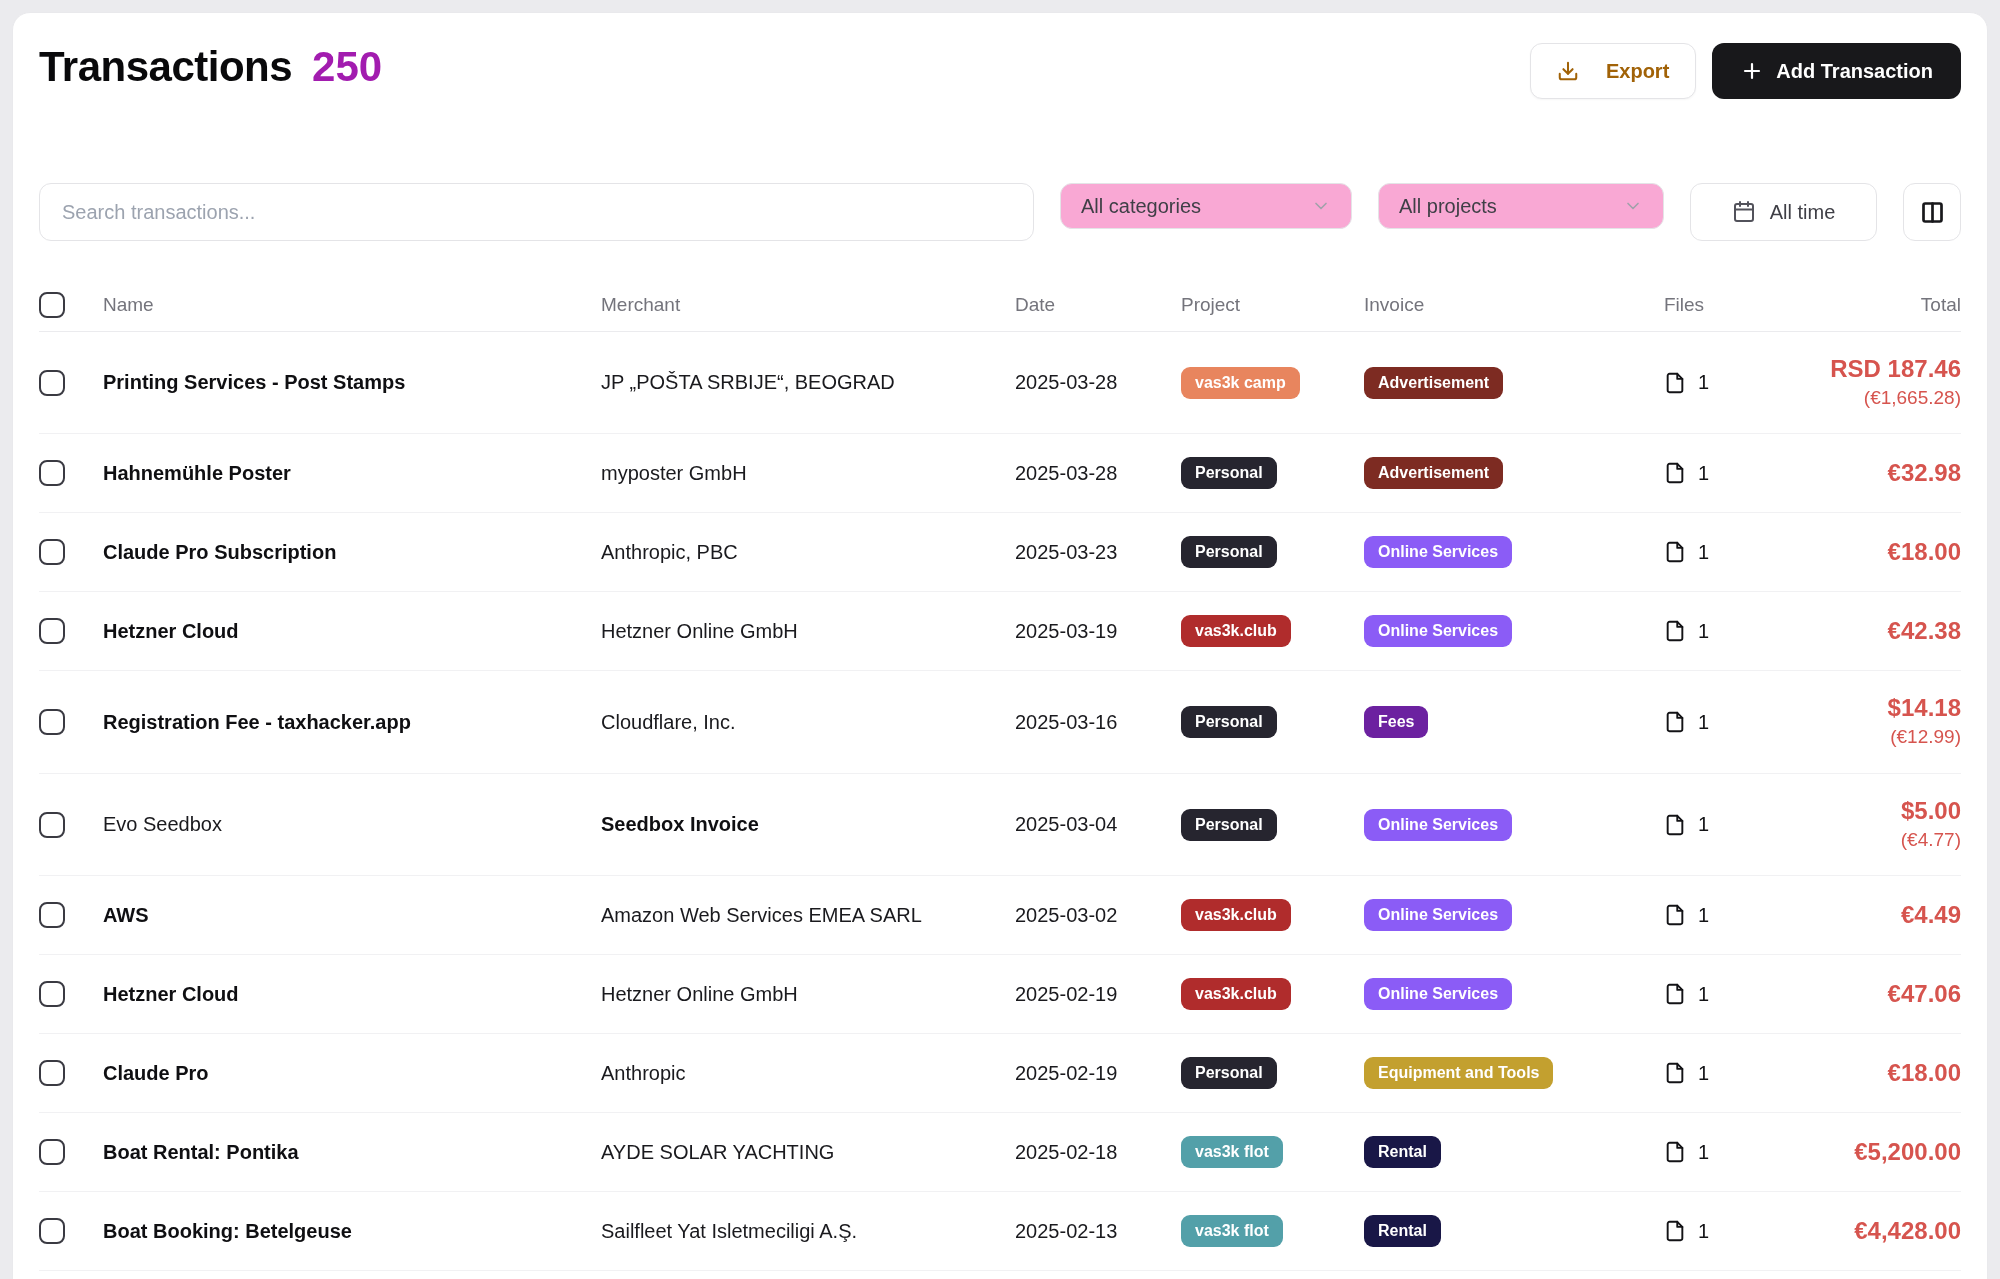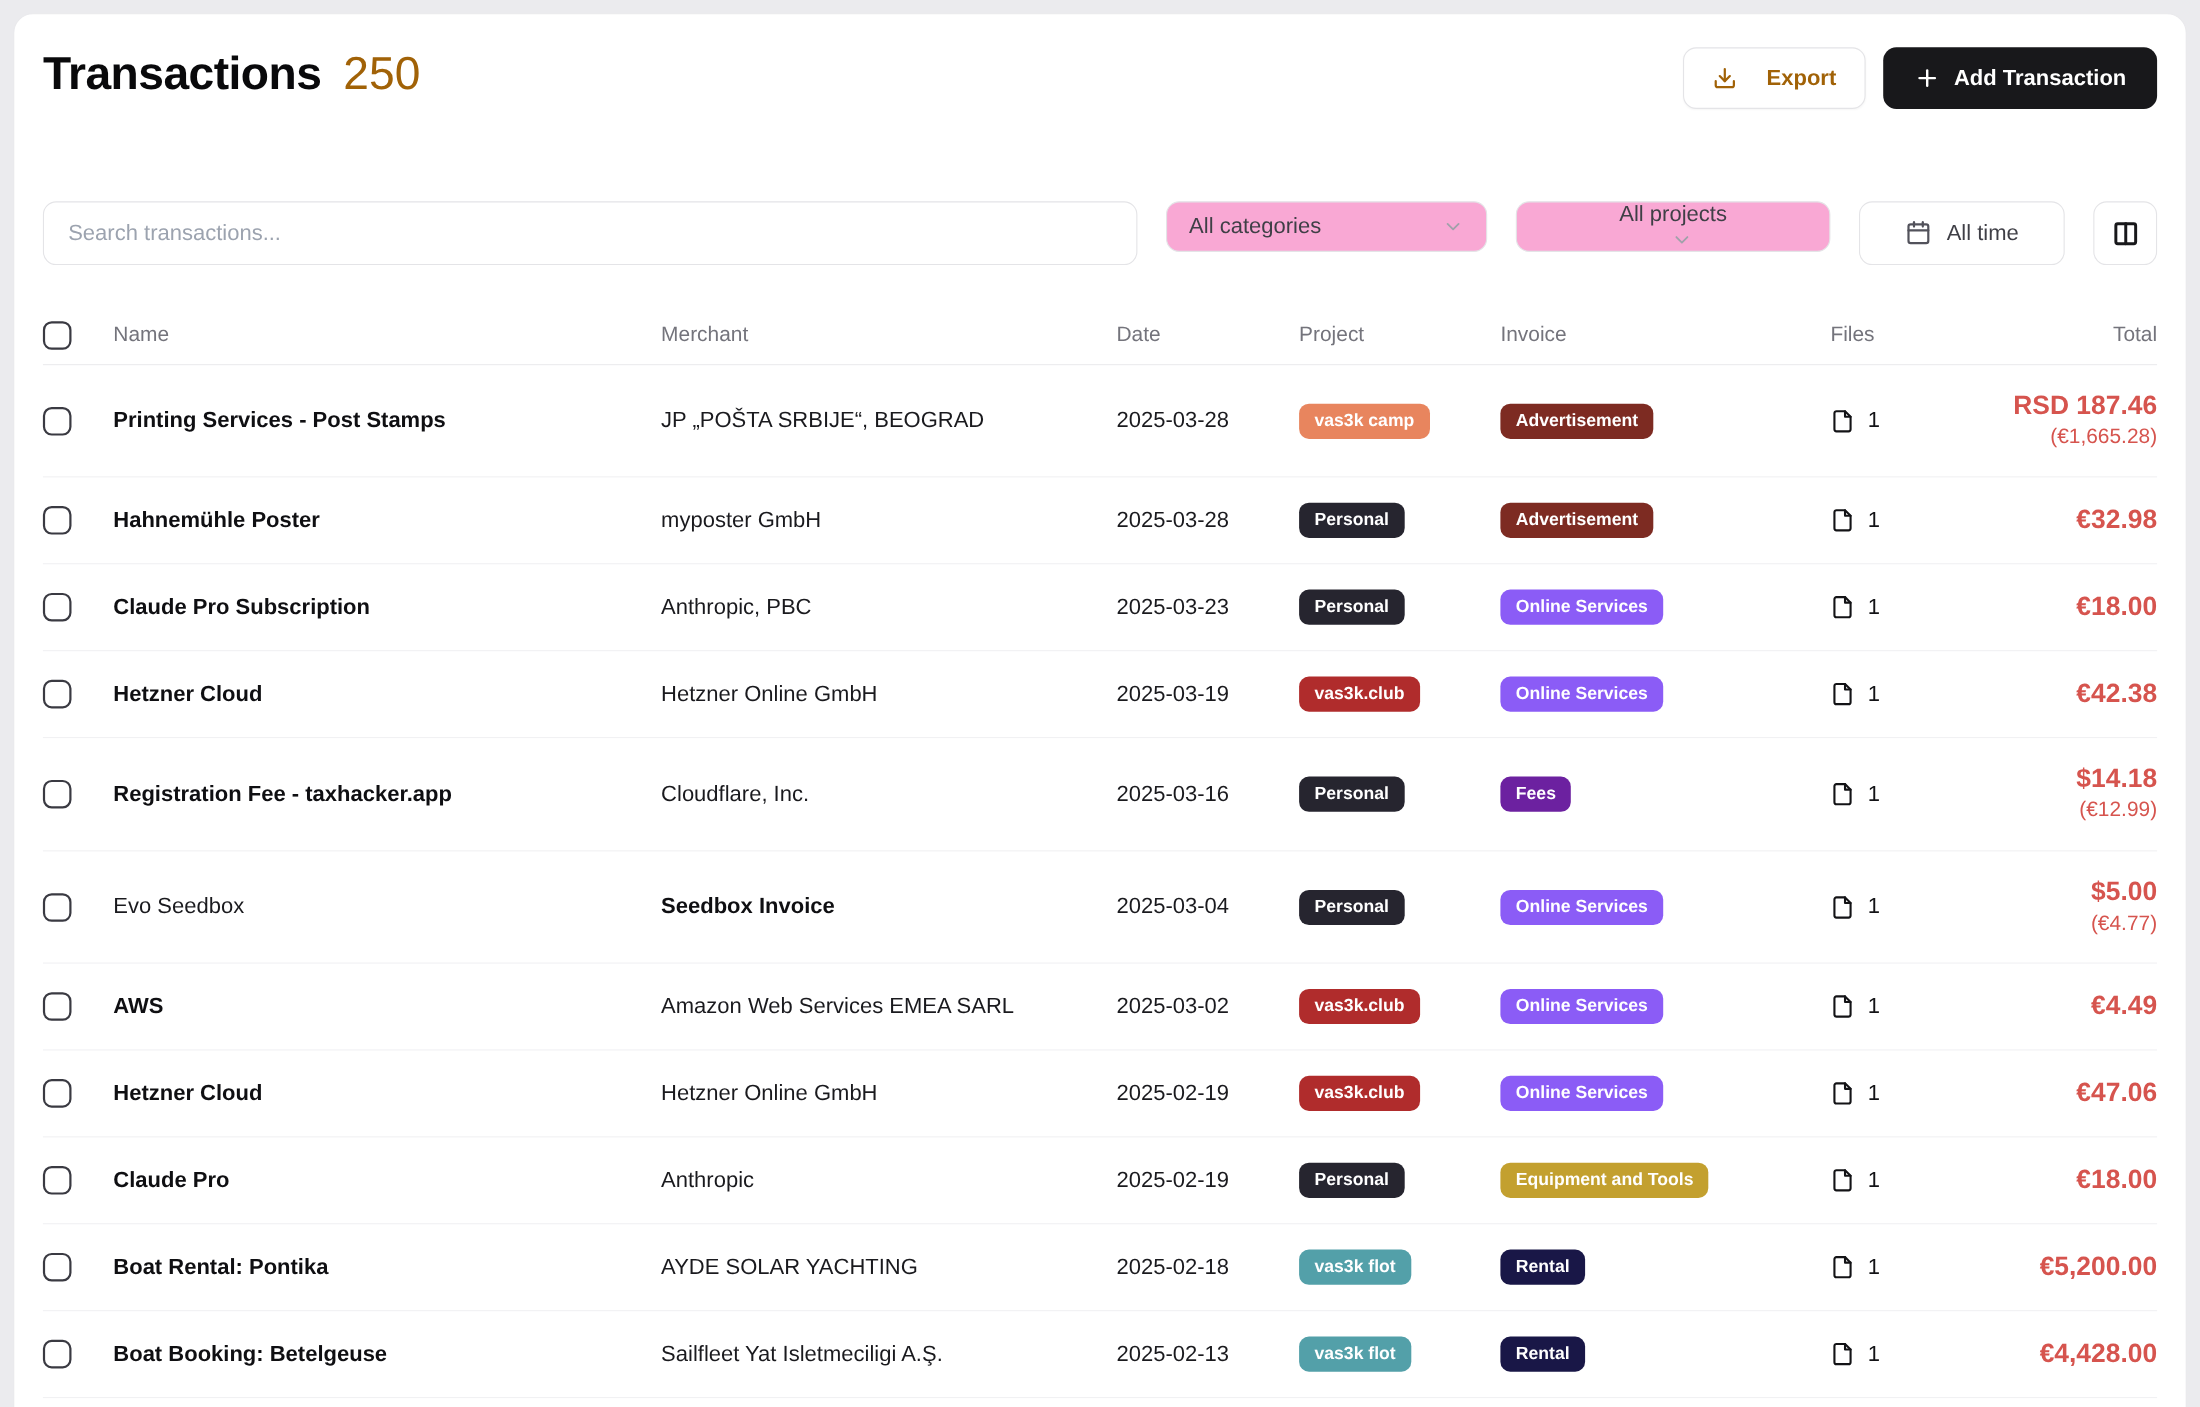--- a/index.html
+++ b/index.html
@@ -18,21 +18,21 @@
     border-radius: 18px;
     padding: 0 26px;
   }
   
   .page-header {
     display: flex; justify-content: space-between; align-items: flex-start;
     padding-top: 30px;
   }
   .title-wrap { display: flex; align-items: baseline; gap: 20px; }
   .page-title { font-size: 42px; font-weight: 800; letter-spacing: -0.5px; color: #09090b; }
-  .page-count { font-size: 42px; font-weight: 400; color: #a16207; }
+  .page-count { font-size: 42px; font-weight: 700; color: #a21caf; }
   .header-actions { display: flex; gap: 16px; }
   .btn {
     display: inline-flex; align-items: center; gap: 12px;
     height: 56px; border-radius: 12px; font-size: 20px; font-weight: 600;
     cursor: pointer; border: none; font-family: inherit;
   }
   .btn svg { flex: 0 0 auto; }
   .btn-outline {
     background: #fff; color: #a16207;
     border: 1px solid #e4e4e7; padding: 0 26px;
@@ -50,21 +50,21 @@
   }
   .search-box::placeholder { color: #9ca3af; }
   .select {
     display: flex; align-items: center; justify-content: space-between;
     height: 46px; border: 1px solid #e4e4e7; border-radius: 12px;
     background: #f9a8d4; padding: 0 20px; font-size: 20px; color: #3f3f46;
     cursor: pointer; flex: 0 0 auto;
   }
   .select .chev { color: #a1a1aa; margin-left: 16px; }
   .select-categories { width: 292px; }
-  .select-projects  { width: 286px; flex-direction: column; }
+  .select-projects  { width: 286px; }
   .date-btn {
     display: flex; align-items: center; justify-content: center; gap: 14px;
     width: 187px; height: 58px;
     border: 1px solid #e4e4e7; border-radius: 12px; background: #fff;
     font-size: 20px; color: #3f3f46; cursor: pointer; flex: 0 0 auto;
   }
   .icon-btn {
     width: 58px; height: 58px; flex: 0 0 auto;
     display: flex; align-items: center; justify-content: center;
     border: 1px solid #e4e4e7; border-radius: 12px; background: #fff;

